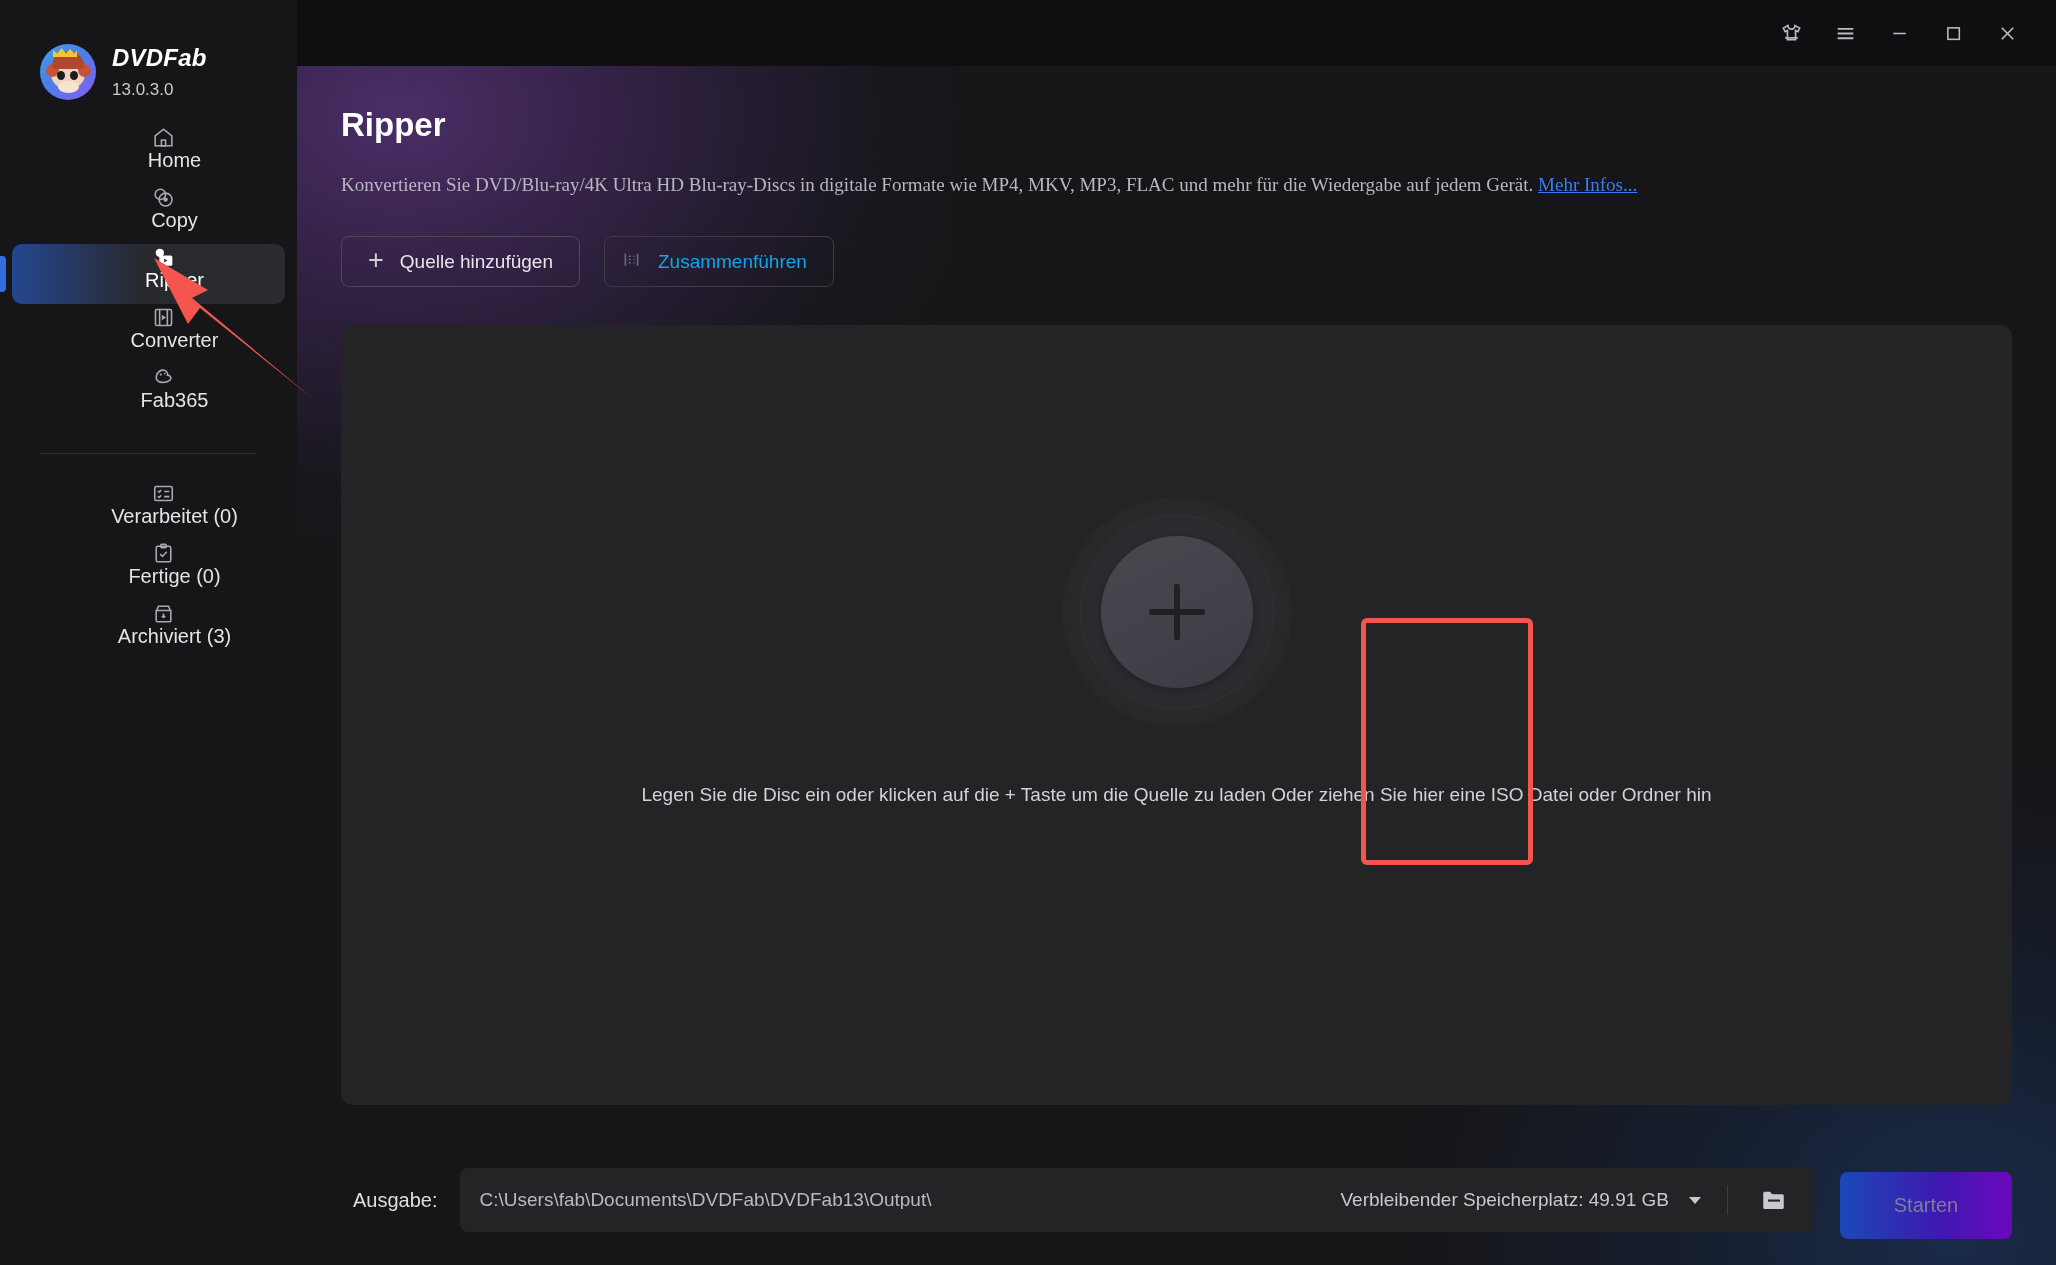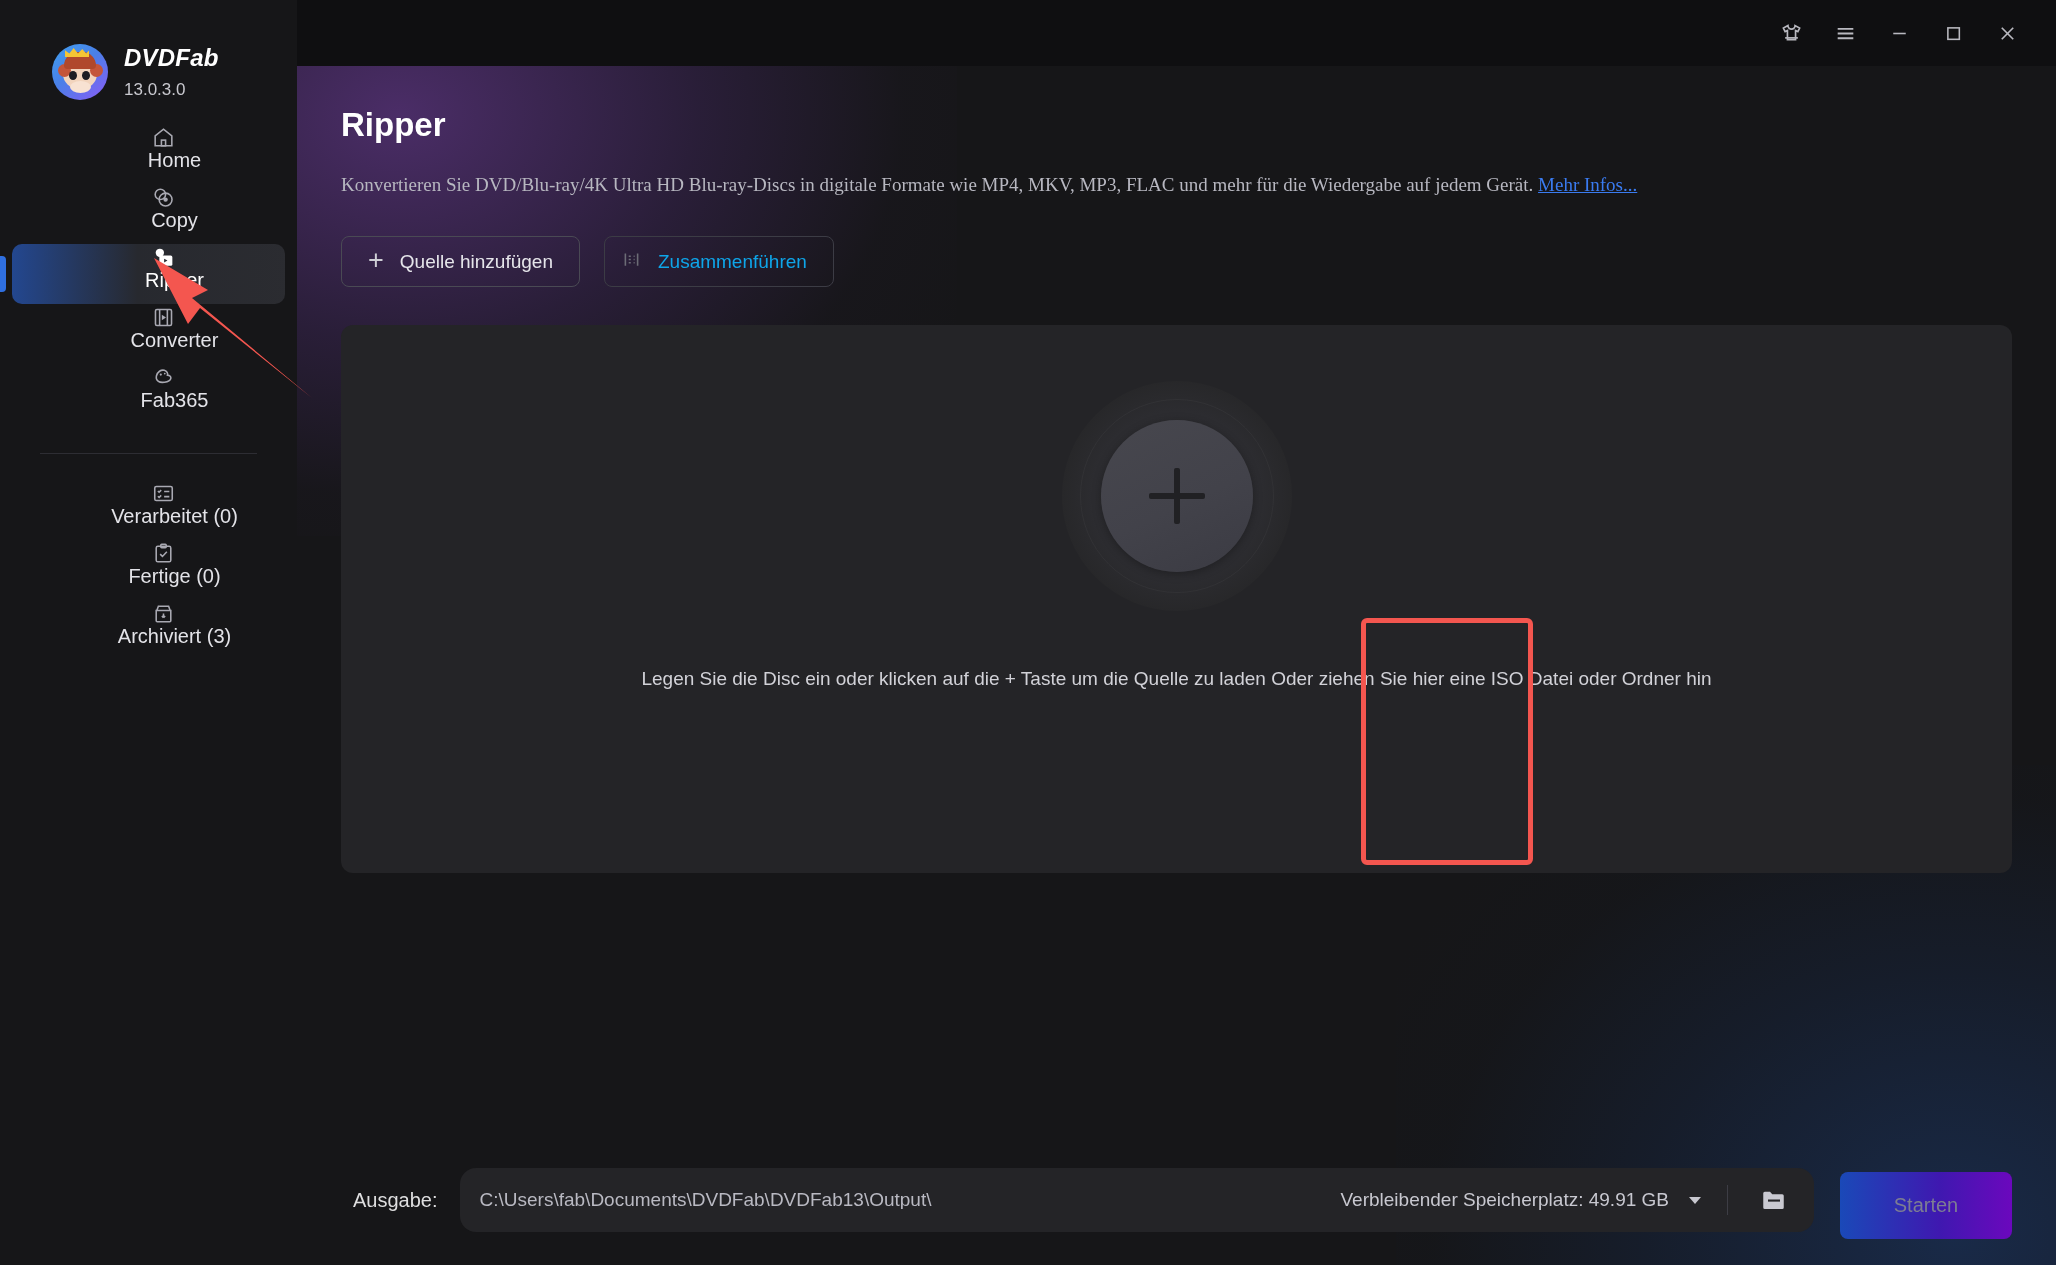--- a/index.html
+++ b/index.html
@@ -19,21 +19,21 @@
   
   .sidebar {
     position: relative;
     width: 297px; height: 1265px;
     background: #161618;
     flex: 0 0 297px;
     z-index: 5;
   }
   .brand {
     display: flex; align-items: center;
-    padding: 34px 0 0 52px;
+    padding: 34px 0 0 40px;
     height: 110px;
   }
   .brand-logo {
     width: 56px; height: 56px; border-radius: 50%;
     background: linear-gradient(140deg,#3fa0ef 0%,#4a7fe8 45%,#8b5cf6 100%);
     position: relative; flex: 0 0 56px;
     overflow: hidden;
   }
   .monkey-face {
     position: absolute; left: 11px; top: 12px;
@@ -178,21 +178,21 @@
     color: #e5e5ea; font-size: 19px;
     cursor: pointer; gap: 16px;
   }
   .btn-outline.disabled { color: #0ea5e9; border-color: #3c3c45; cursor: default; padding-left: 16px; }
   .btn-outline .plus-glyph { font-size: 27px; color: #cfcfd6; line-height: 1; margin-top: -3px; }
   .btn-outline.disabled .merge-ico { color: #6c6c76; }
 
   .drop-panel {
     position: relative;
     margin-top: 38px;
-    height: 548px;
+    height: 780px;
     background: #242427;
     border-radius: 12px;
     display: flex; flex-direction: column;
     align-items: center; justify-content: center;
   }
   .disc-wrap {
     position: relative;
     width: 230px; height: 230px;
     display: flex; align-items: center; justify-content: center;
     margin-top: -130px;
@@ -251,21 +251,21 @@
     display: flex; align-items: center;
     z-index: 2;
   }
   .out-label {
     font-size: 20px; color: #dededf; margin-right: 22px; line-height: 1;
   }
   .out-field {
     flex: 1 1 auto;
     height: 64px;
     background: #242427;
-    border-radius: 16px;
+    border-radius: 8px;
     display: flex; align-items: center;
     padding: 0 20px;
     min-width: 0;
   }
   .out-path {
     flex: 1 1 auto;
     font-size: 19px; color: #b9b9c2; white-space: nowrap;
     overflow: hidden; text-overflow: ellipsis; line-height: 1;
   }
   .out-space {

